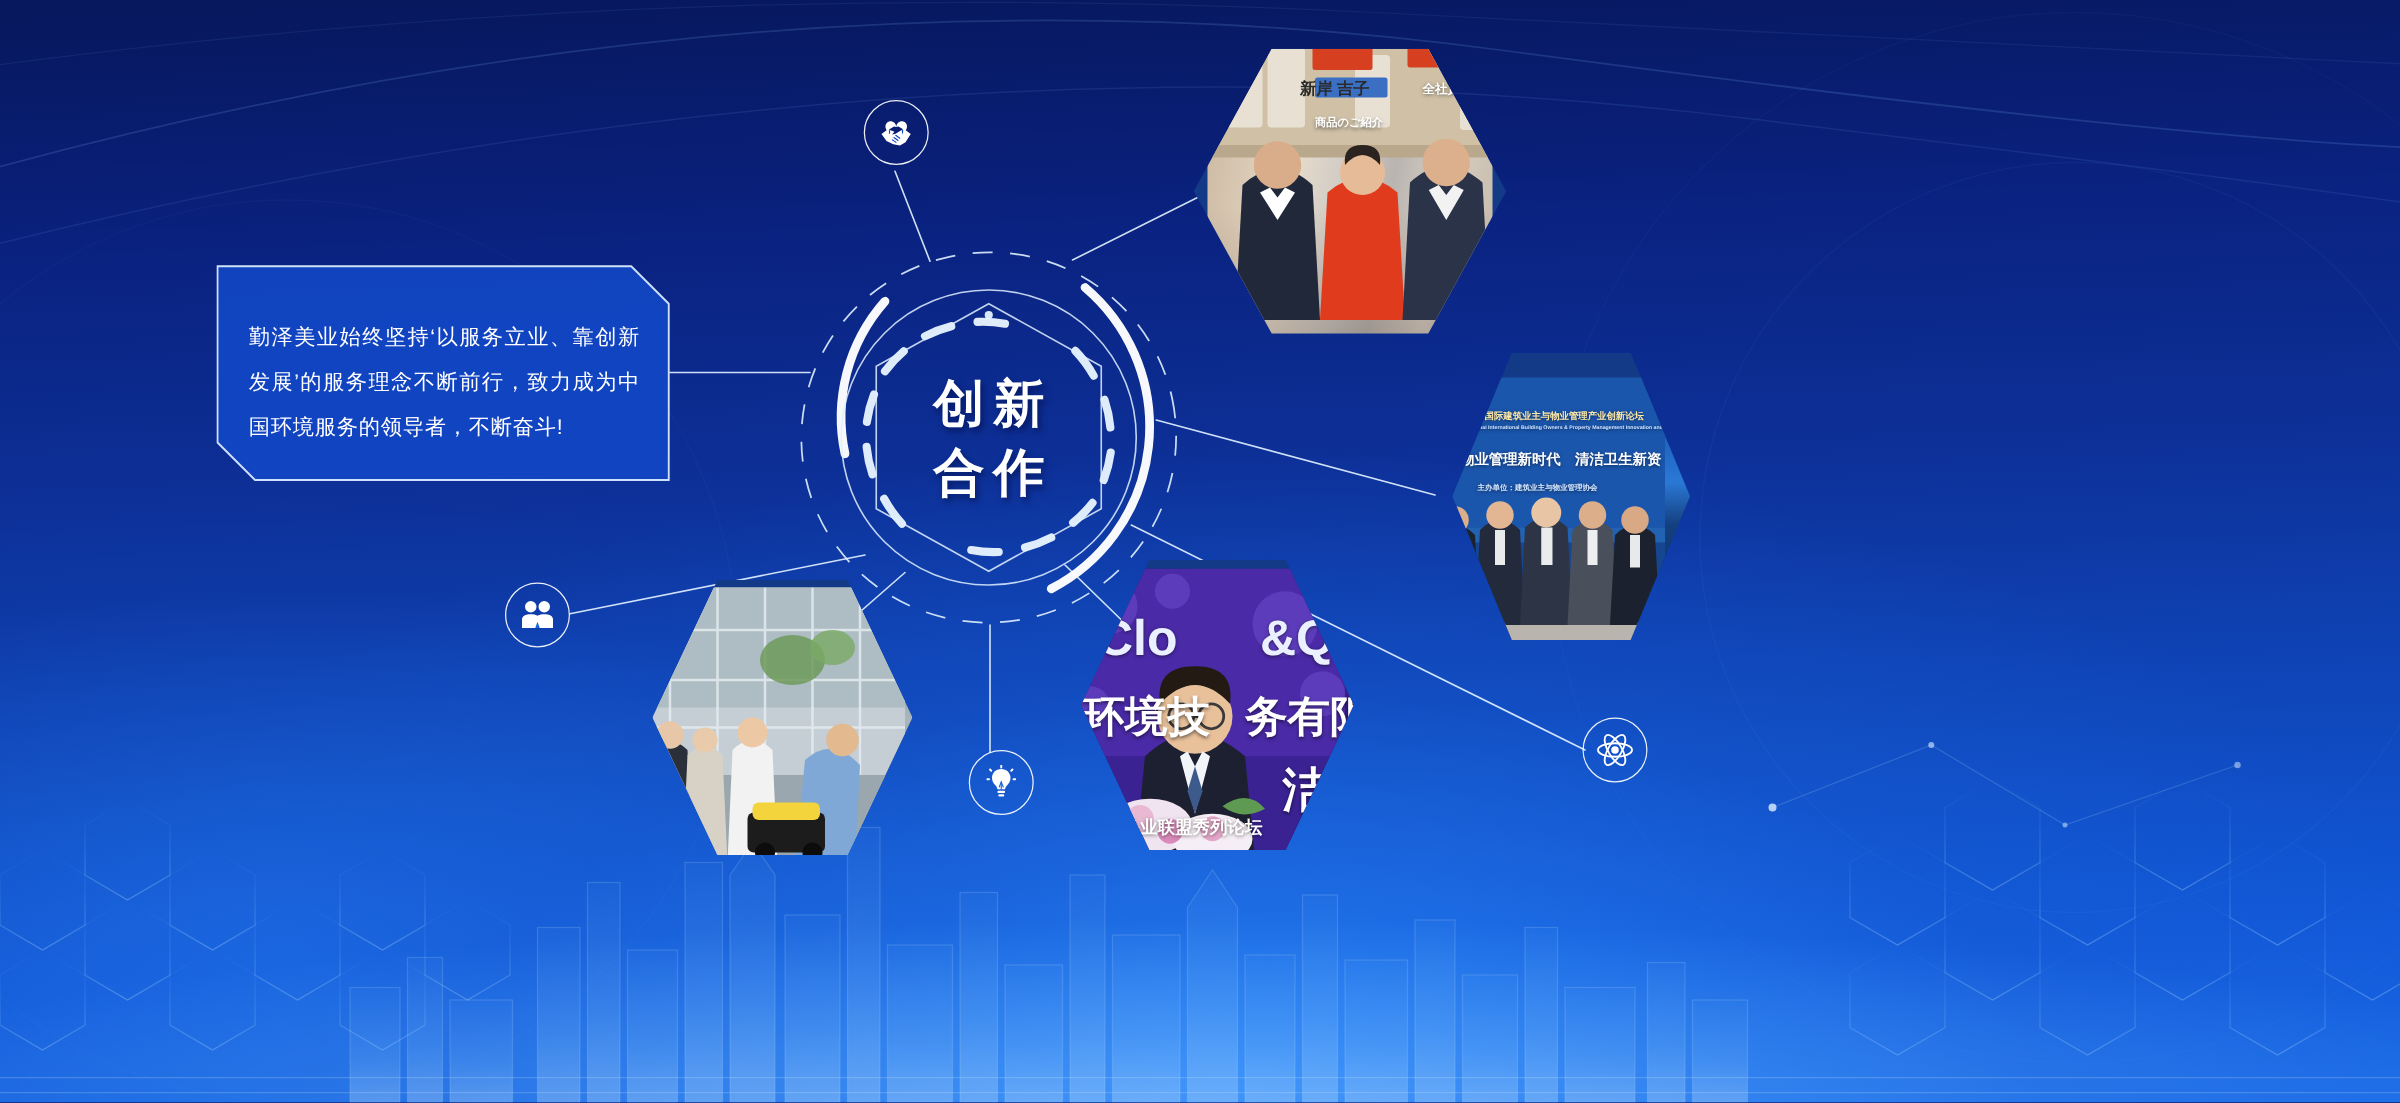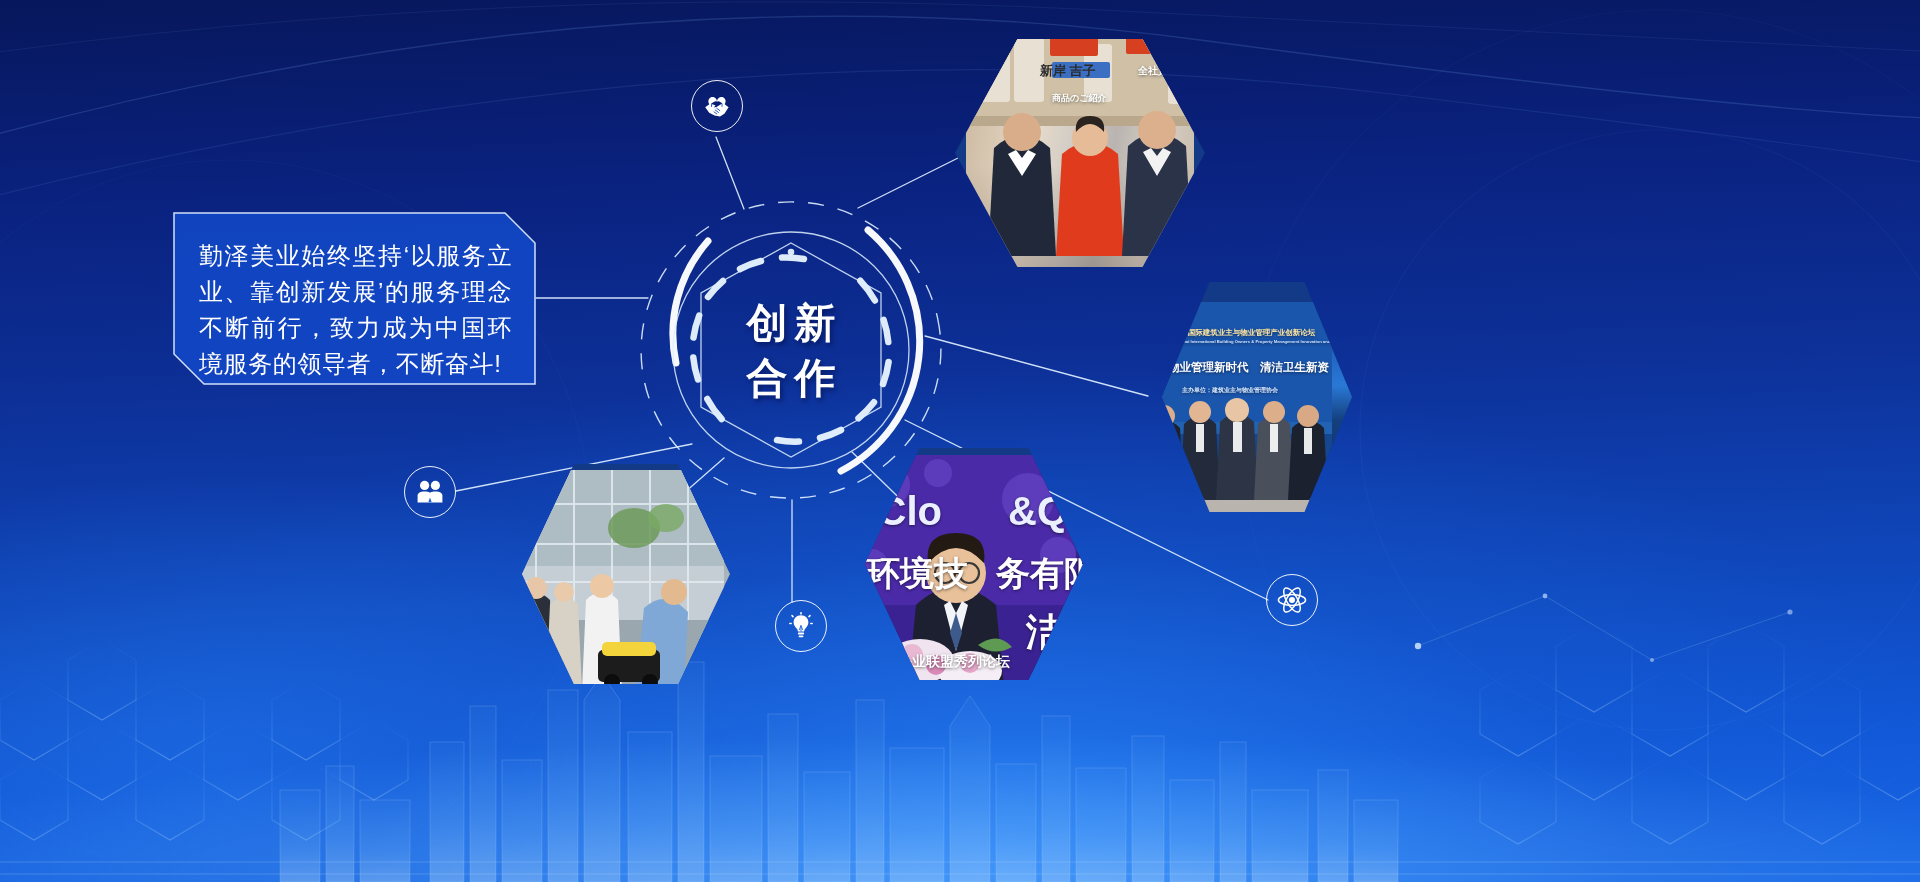--- a/index.html
+++ b/index.html
@@ -20,23 +20,23 @@
   .svgfull { position:absolute; left:0; top:0; width:1920px; height:882px; }
 
   
   .stmt-box {
     position:absolute;
     left:173px; top:212px;
     width:363px; height:173px;
   }
   .stmt-text {
     position:absolute;
-    left:26px; top:26px; right:24px;
+    left:26px; top:40px; right:24px;
     color:#ffffff;
-    font-size:24px;
+    font-size:17px;
     line-height:36px;
     letter-spacing:0.6px;
     text-align:justify;
     text-align-last:left;
     white-space:pre-wrap;
   }
 
   
   .emblem { position:absolute; left:636px; top:195px; width:310px; height:310px; }
   .emblem-label {

